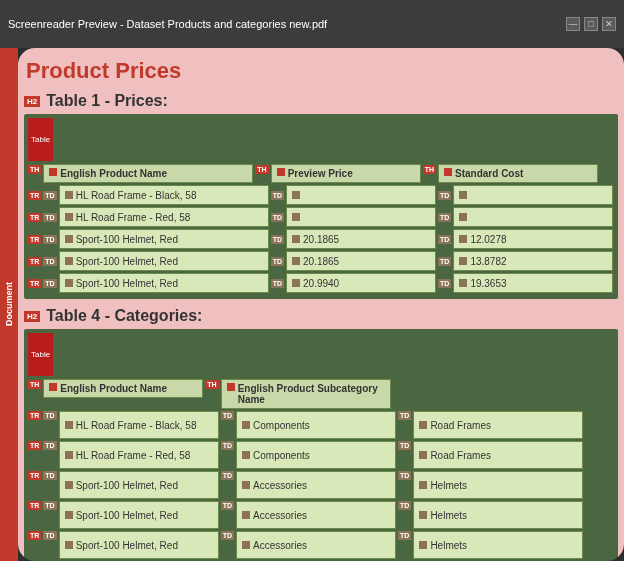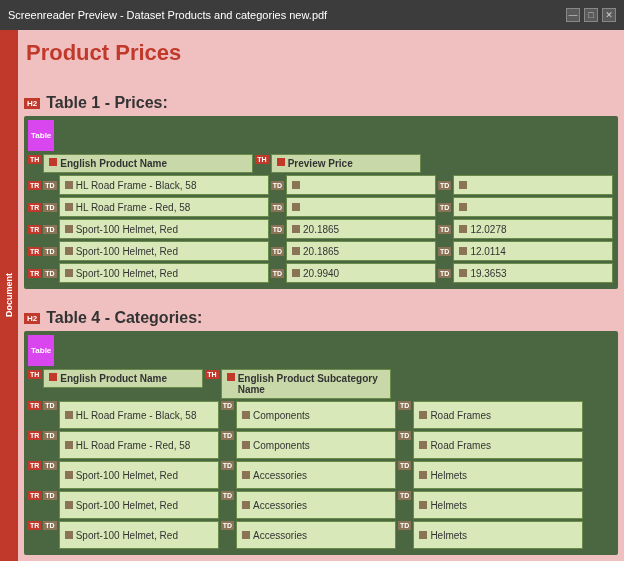--- a/index.html
+++ b/index.html
@@ -14,21 +14,21 @@
     .window {
       width: 624px;
       height: 561px;
       display: flex;
       flex-direction: column;
       background: #2d2d2d;
     }
     .title-bar {
       background: #3c3c3c;
       color: #fff;
-      padding: 8px 8px;
+      padding: 17px 8px;
       font-size: 11px;
       display: flex;
       align-items: center;
       justify-content: space-between;
       flex-shrink: 0;
     }
     .title-bar-controls {
       display: flex;
       gap: 4px;
     }
@@ -63,40 +63,40 @@
       font-weight: bold;
       writing-mode: vertical-rl;
       text-orientation: mixed;
       transform: rotate(180deg);
     }
     .main-content {
       flex: 1;
       background: #f0c0c0;
       overflow-y: auto;
       padding: 6px;
+      border-radius: 17px;
     }
     .main-content::-webkit-scrollbar { width: 12px; }
     .main-content::-webkit-scrollbar-track { background: #ccc; }
     .main-content::-webkit-scrollbar-thumb { background: #888; }
 
     .page-title {
       color: #c0392b;
       font-size: 22px;
       font-weight: bold;
       padding: 4px 2px 8px 2px;
     }
     .section {
       background: #f0c0c0;
       margin-bottom: 8px;
     }
     .section-header {
       display: flex;
       align-items: center;
       margin-bottom: 4px;
-      margin-top: 20px;
     }
     .tag-h2 {
       background: #c0392b;
       color: white;
       font-size: 8px;
       font-weight: bold;
       padding: 1px 3px;
       margin-right: 6px;
       flex-shrink: 0;
     }
@@ -104,25 +104,25 @@
       font-size: 16px;
       font-weight: bold;
       color: #333;
     }
     .table-container {
       background: #4a6741;
       padding: 4px;
       border-radius: 2px;
     }
     .tag-table {
-      background: #d946ef;
+      background: #b91c1c;
       color: white;
       font-size: 8px;
-      font-weight: bold;
-      padding: 11px 3px;
+      font-weight: normal;
+      padding: 17px 3px;
       margin-bottom: 3px;
       display: inline-block;
     }
     .col-header-wrap {
       display: flex;
       align-items: flex-start;
       gap: 2px;
     }
     .tag-th {
       background: #c0392b;
@@ -240,20 +240,27 @@
             </div>
 
             <div class="col-header-wrap">
               <span class="tag-th">TH</span>
               <div class="header-cell t1-col2">
                 <div class="col-indicator"></div>
                 <span>Preview Price</span>
               </div>
             </div>
 
+            <div class="col-header-wrap">
+              <span class="tag-th">TH</span>
+              <div class="header-cell t1-col3">
+                <div class="col-indicator"></div>
+                <span>Standard Cost</span>
+              </div>
+            </div>
           </div>
 
           
           <div id="t1-rows">
               <div class="col-row" style="margin-bottom: 2px;">
                 <div style="display: flex; align-items: center; gap: 2px;">
                   <span class="tag-tr">TR</span>
                   <span class="tag-td">TD</span>
                   <div class="data-cell t1-col1">
                     <div class="col-indicator-brown"></div>
@@ -336,21 +343,21 @@
                   <span class="tag-td">TD</span>
                   <div class="data-cell t1-col2">
                     <div class="col-indicator-brown"></div>
                     <span>20.1865</span>
                   </div>
                 </div>
                 <div style="display: flex; align-items: center; gap: 2px;">
                   <span class="tag-td">TD</span>
                   <div class="data-cell t1-col3">
                     <div class="col-indicator-brown"></div>
-                    <span>12.0114</span>
+                    <span>13.8782</span>
                   </div>
                 </div>
               </div>
               <div class="col-row" style="margin-bottom: 2px;">
                 <div style="display: flex; align-items: center; gap: 2px;">
                   <span class="tag-tr">TR</span>
                   <span class="tag-td">TD</span>
                   <div class="data-cell t1-col1">
                     <div class="col-indicator-brown"></div>
                     <span>Sport-100 Helmet, Red</span>

